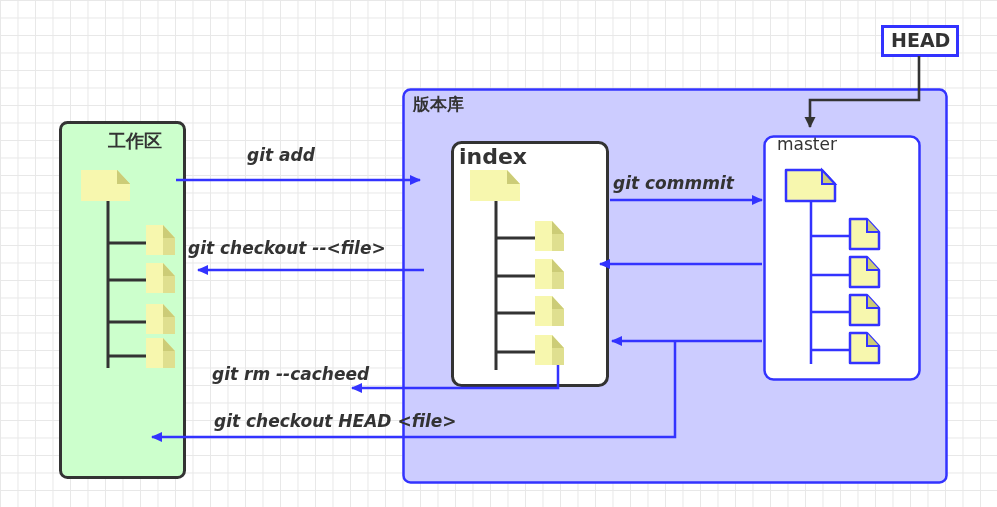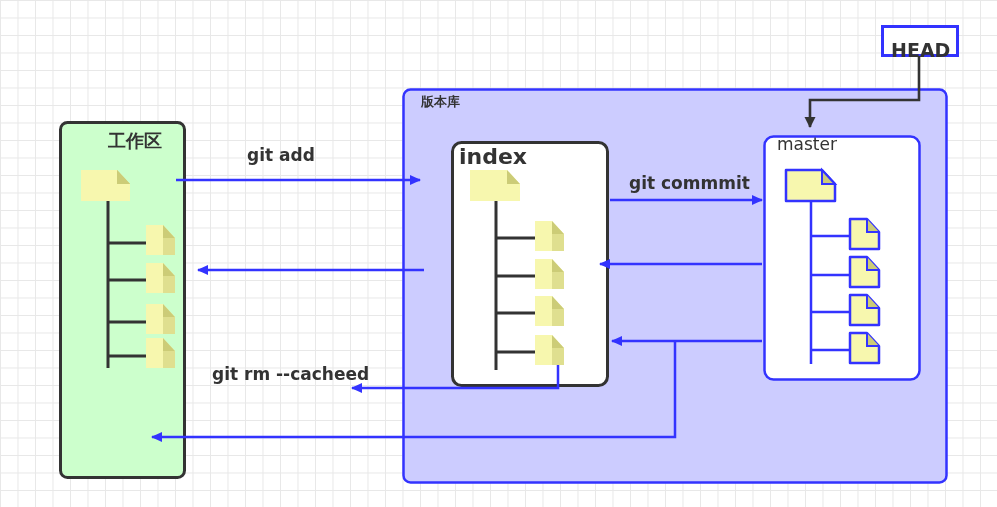--- a/index.html
+++ b/index.html
@@ -21,20 +21,21 @@
     background-size:17.5px 17.5px,17.5px 17.5px,70px 70px,70px 70px;
     background-position:0 0,0 0,0 0,0 0;
   }
   #svgLayer{position:absolute;left:0;top:0;width:997px;height:507px;}
   .lbl{
     position:absolute;
     font-weight:bold;
     color:#333333;
     white-space:nowrap;
     letter-spacing:0px;
+    font-style:italic;
   }
   .cmd{font-size:17px;font-weight:bold;color:#333333;}
   .boxtitle{position:absolute;font-weight:bold;color:#333333;white-space:nowrap;}
 </style>
 </head>
 <body>
 
 <div id="stage">
 
   <svg id="svgLayer" viewBox="0 0 997 507">
@@ -164,30 +165,32 @@
 
     <path d="M558,365 L558,388 L352,388" fill="none" stroke="#3333ff" stroke-width="2.5" marker-end="url(#bluearrow)"></path>
 
     <path d="M762,341 L612,341" fill="none" stroke="#3333ff" stroke-width="2.5" marker-end="url(#bluearrow)"></path>
 
     <path d="M675,341 L675,437 L152,437" fill="none" stroke="#3333ff" stroke-width="2.5" marker-end="url(#bluearrow)"></path>
   </svg>
 
   <div class="boxtitle" style="left:96px;top:129px;font-size:18px;margin-left:12px;">工作区</div>
 
-  <div class="boxtitle" style="left:413px;top:93px;font-size:13px;margin-left:8px;">版本库</div>
+  <div class="boxtitle" style="left:413px;top:93px;font-size:17px;">版本库</div>
 
   <div class="boxtitle" style="left:459px;top:144px;font-size:22px;">index</div>
 
   <div class="boxtitle" style="left:777px;top:134px;font-size:17px;font-weight:normal;">master</div>
 
-  <div class="boxtitle" style="left:891px;top:39px;font-size:19px;">HEAD</div>
+  <div class="boxtitle" style="left:891px;top:29px;font-size:19px;">HEAD</div>
 
   <div class="lbl cmd" style="left:247px;top:145px;">git add</div>
 
+  <div class="lbl cmd" style="left:188px;top:238px;">git checkout --&lt;file&gt;</div>
 
-  <div class="lbl cmd" style="left:613px;top:173px;margin-left:16px;">git commmit</div>
+  <div class="lbl cmd" style="left:613px;top:173px;">git commmit</div>
 
 
   <div class="lbl cmd" style="left:212px;top:364px;text-align:center;">git  rm --cacheed</div>
 
+  <div class="lbl cmd" style="left:214px;top:411px;">git checkout HEAD &lt;file&gt;</div>
 
 </div>
 
 </body></html>

